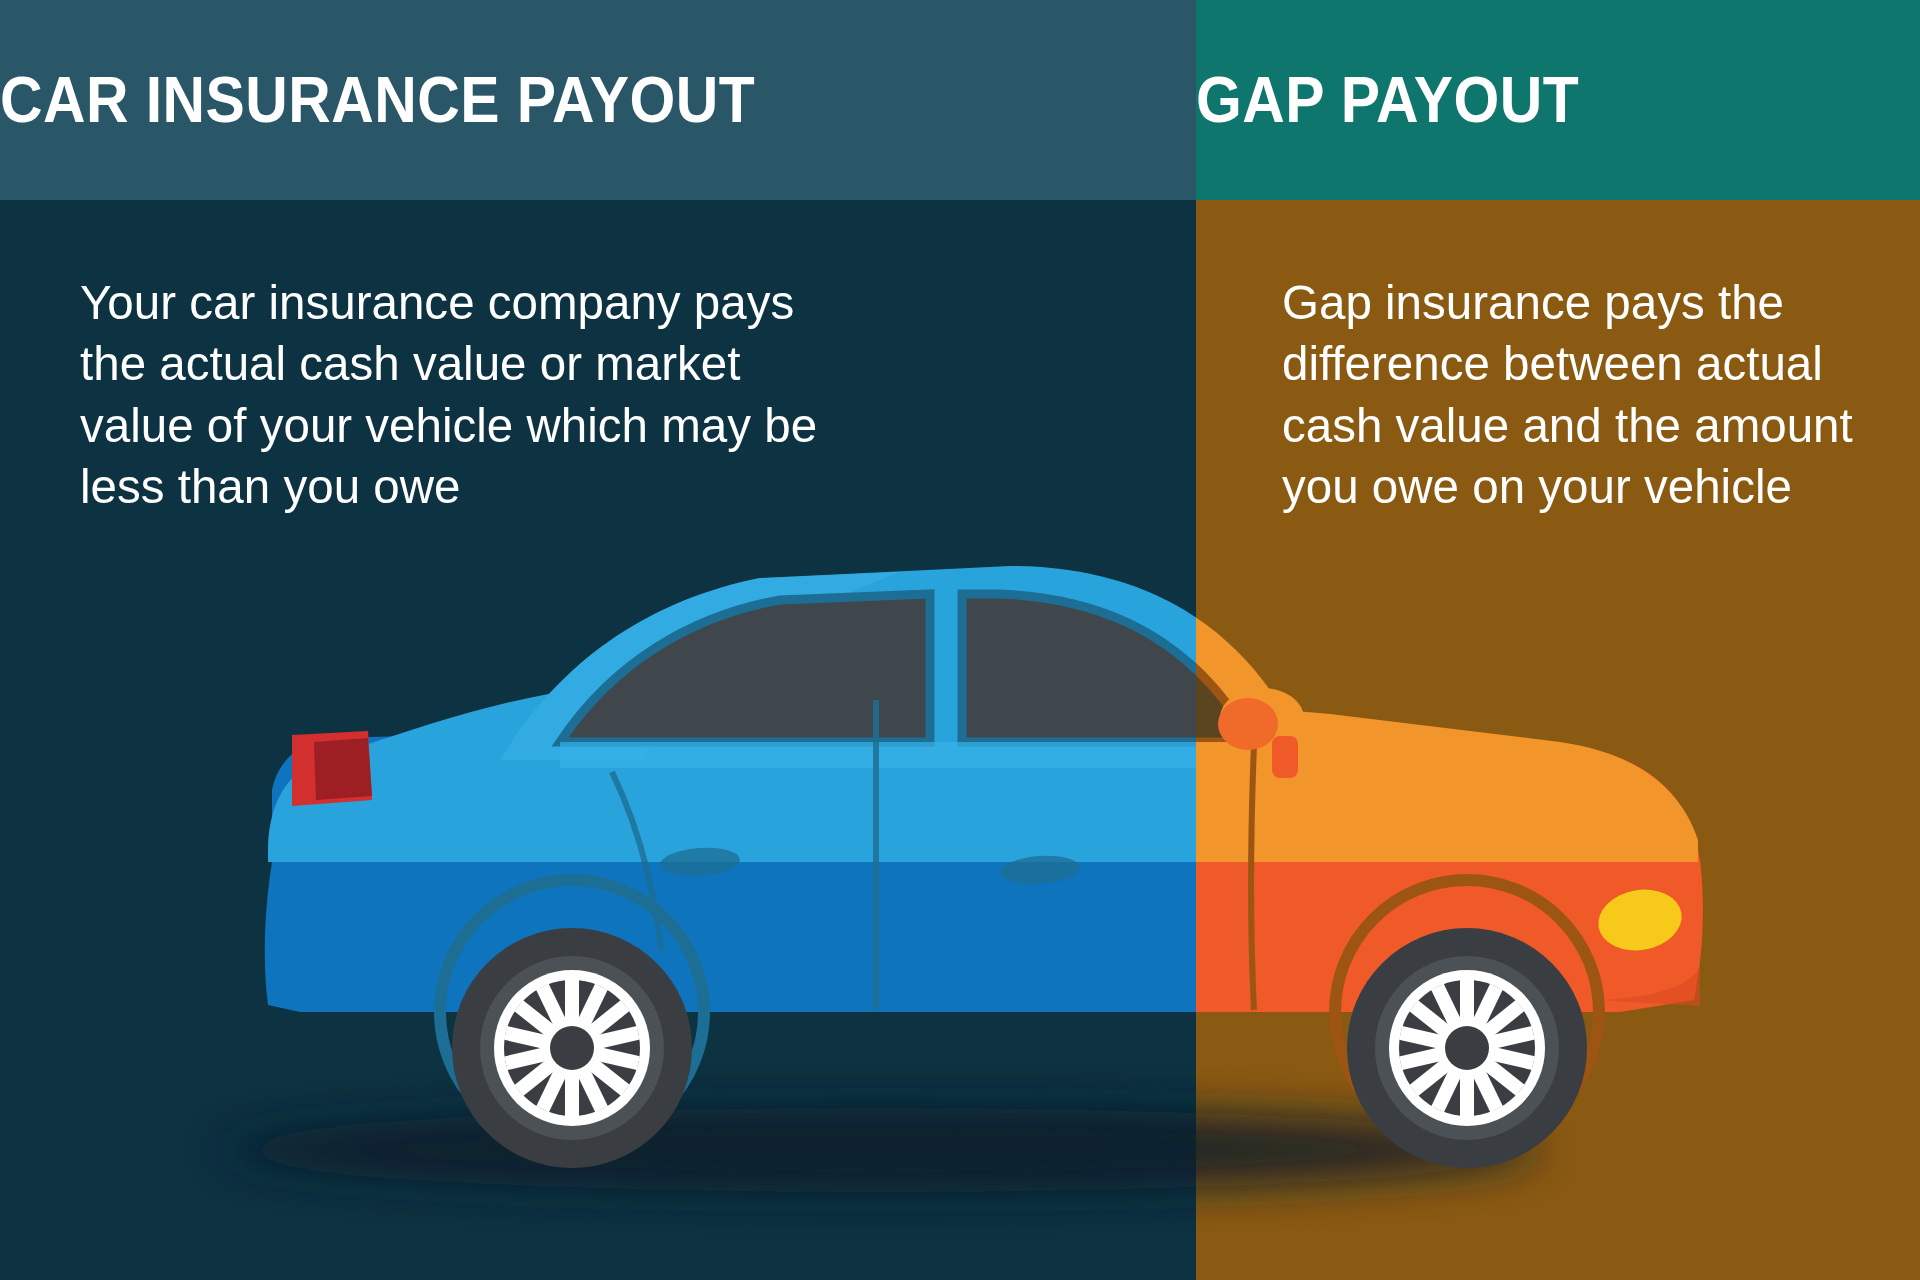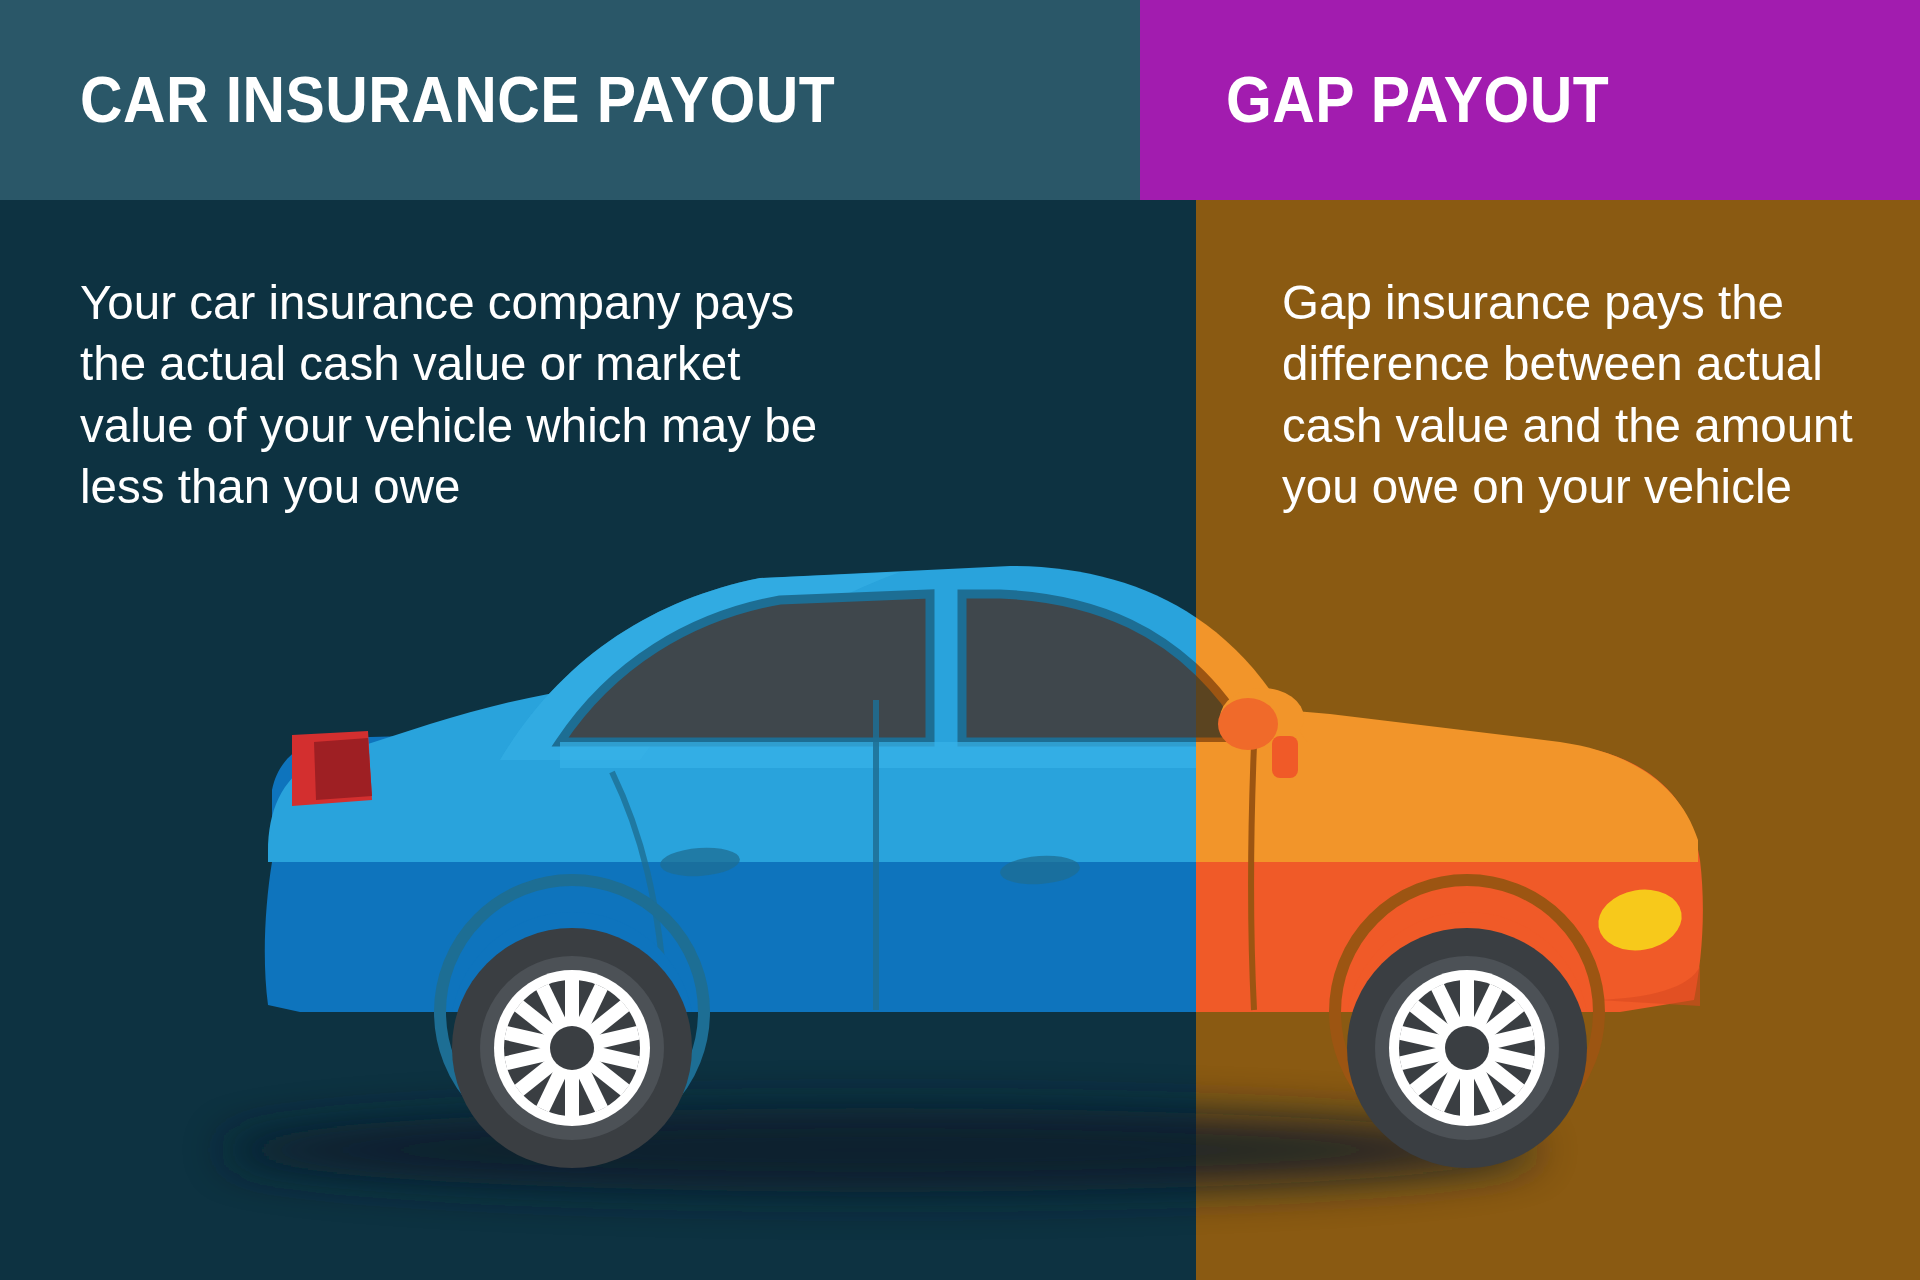--- a/index.html
+++ b/index.html
@@ -29,28 +29,26 @@
     position: absolute;
     top: 0;
     height: 200px;
     display: flex;
     align-items: center;
   }
   #header-left {
     left: 0;
     width: 1196px;
     background: #2a5768;
-    padding-left: 80px;
     box-sizing: border-box;
   }
   #header-right {
-    left: 1140px;
+    left: 1196px;
     right: 0;
-    background: #a21caf;
-    padding-left: 86px;
+    background: #0f766e;
     box-sizing: border-box;
   }
 
   .panel-title {
     color: #ffffff;
     font-size: 64px;
     font-weight: bold;
     letter-spacing: 0.5px;
     line-height: 1;
     white-space: nowrap;

